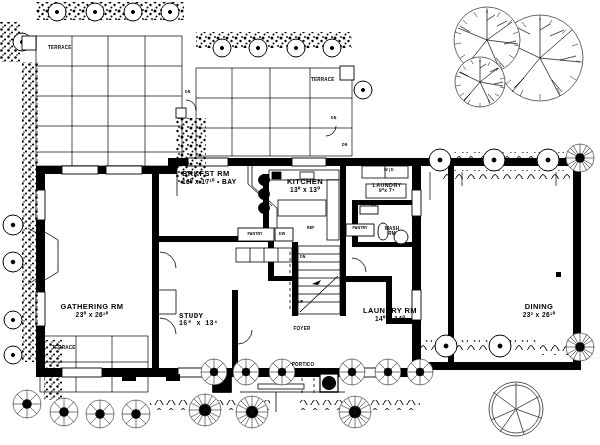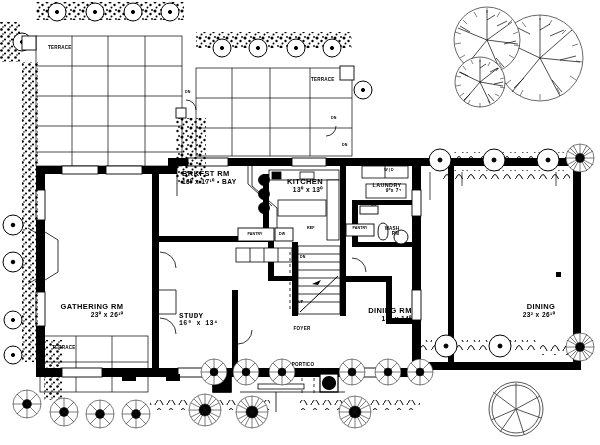--- a/index.html
+++ b/index.html
@@ -8,21 +8,21 @@
   #plan{position:relative;width:600px;height:445px;background:#fff;}
   #plan svg{position:absolute;left:0;top:0;}
   .lbl{position:absolute;font-family:"Liberation Sans",sans-serif;
        font-weight:700;color:#000;white-space:nowrap;letter-spacing:.4px;
        line-height:1.12;}
   .lbl .dim{display:block;font-weight:700;}
   .rm-name{font-size:7.5px;}
   .rm-dim{font-size:6.6px;}
   .tiny{font-size:4.6px;letter-spacing:.2px;}
   .mini{font-size:3.6px;letter-spacing:.1px;}
-  .ctr{text-align:right;transform:translateX(-50%);}
+  .ctr{text-align:center;transform:translateX(-50%);}
 </style>
 </head>
 <body>
 
 <div id="plan">
 
 <svg width="600" height="445" viewBox="0 0 600 445">
   <defs>
 
     <pattern id="hedge" width="12" height="9" patternUnits="userSpaceOnUse">
@@ -466,21 +466,21 @@
   <span>LAUNDRY</span>
   <span class="dim" style="font-size:4.8px;">9⁰x 7⁴</span>
 </div>
 
 <div class="lbl rm-name" style="left:179px;top:312px;font-family:Liberation Mono, monospace;">
   <span>STUDY</span>
   <span class="dim rm-dim">16⁰ x  13⁴</span>
 </div>
 
 <div class="lbl rm-name ctr" style="left:390px;top:307px;">
-  <span>DINING  RM</span>
+  <span>LAUNDRY  RM</span>
   <span class="dim rm-dim">14⁰ x  14⁰</span>
 </div>
 
 <div class="lbl rm-name ctr" style="left:539px;top:303px;">
   <span>DINING</span>
   <span class="dim rm-dim">23² x  26¹⁰</span>
 </div>
 
 <div class="lbl tiny ctr" style="left:392px;top:226px;">
   <span>WASH</span>

